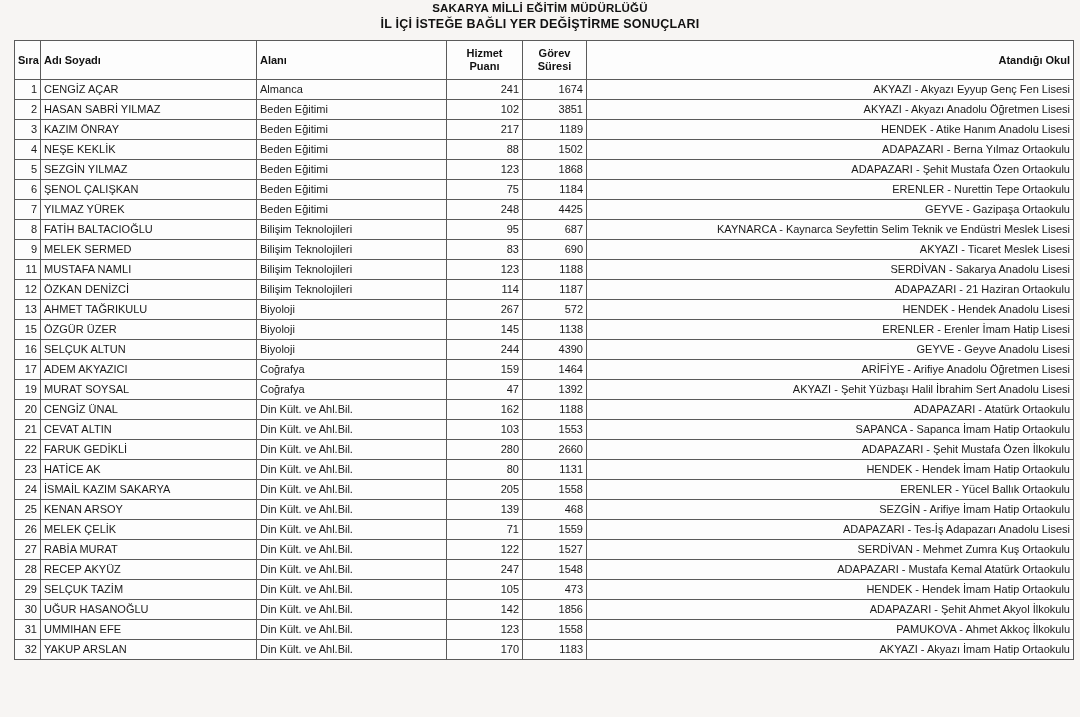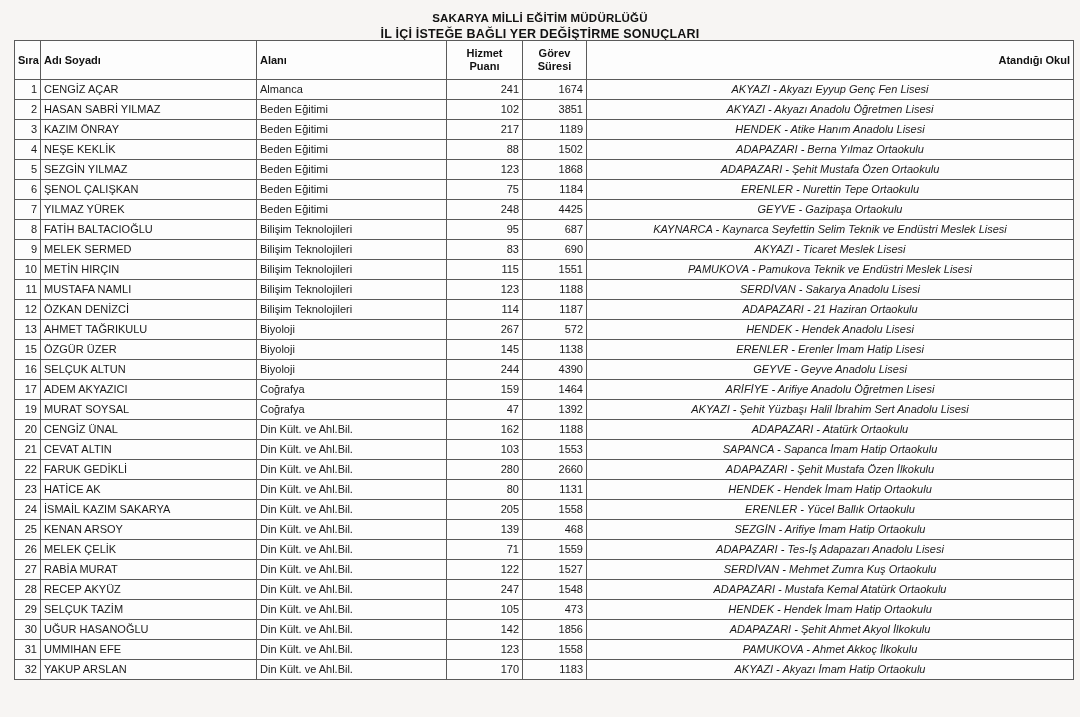--- a/index.html
+++ b/index.html
@@ -20,21 +20,21 @@
   .page {
     position: relative;
     width: 1080px;
     height: 717px;
     box-sizing: border-box;
   }
 
   
   .doc-header {
     text-align: center;
-    padding-top: 11px;
+    padding-top: 1px;
   }
   .doc-title-line1 {
     font-size: 11.5px;
     font-weight: bold;
     letter-spacing: 0.2px;
     line-height: 15px;
     color: #111;
   }
   .doc-title-line2 {
     font-size: 12.5px;
@@ -92,21 +92,21 @@
   tbody td {
     height: 19px;
     line-height: 19px;
     font-size: 11px;
   }
   td.t-sira   { text-align: right; padding-right: 3px; }
   td.t-ad     { text-align: left;  padding-left: 4px; }
   td.t-alan   { text-align: left;  padding-left: 4px; }
   td.t-hizmet { text-align: right; padding-right: 4px; }
   td.t-gorev  { text-align: right; padding-right: 4px; }
-  td.t-okul   { text-align: center;  padding-left: 4px; font-style: italic; }
+  td.t-okul   { text-align: right;  padding-left: 4px; }
 </style>
 </head>
 <body>
 
 <div class="page">
 
   <div class="doc-header">
     <div class="doc-title-line1">SAKARYA MİLLİ EĞİTİM MÜDÜRLÜĞÜ</div>
     <div class="doc-title-line2">İL İÇİ İSTEĞE BAĞLI YER DEĞİŞTİRME SONUÇLARI</div>
   </div>
@@ -204,28 +204,20 @@
           </tr>
           <tr>
             <td class="t-sira">9</td>
             <td class="t-ad">MELEK SERMED</td>
             <td class="t-alan">Bilişim Teknolojileri</td>
             <td class="t-hizmet">83</td>
             <td class="t-gorev">690</td>
             <td class="t-okul">AKYAZI - Ticaret Meslek Lisesi</td>
           </tr>
           <tr>
-            <td class="t-sira">10</td>
-            <td class="t-ad">METİN HIRÇIN</td>
-            <td class="t-alan">Bilişim Teknolojileri</td>
-            <td class="t-hizmet">115</td>
-            <td class="t-gorev">1551</td>
-            <td class="t-okul">PAMUKOVA - Pamukova Teknik ve Endüstri Meslek Lisesi</td>
-          </tr>
-          <tr>
             <td class="t-sira">11</td>
             <td class="t-ad">MUSTAFA NAMLI</td>
             <td class="t-alan">Bilişim Teknolojileri</td>
             <td class="t-hizmet">123</td>
             <td class="t-gorev">1188</td>
             <td class="t-okul">SERDİVAN - Sakarya Anadolu Lisesi</td>
           </tr>
           <tr>
             <td class="t-sira">12</td>
             <td class="t-ad">ÖZKAN DENİZCİ</td>

